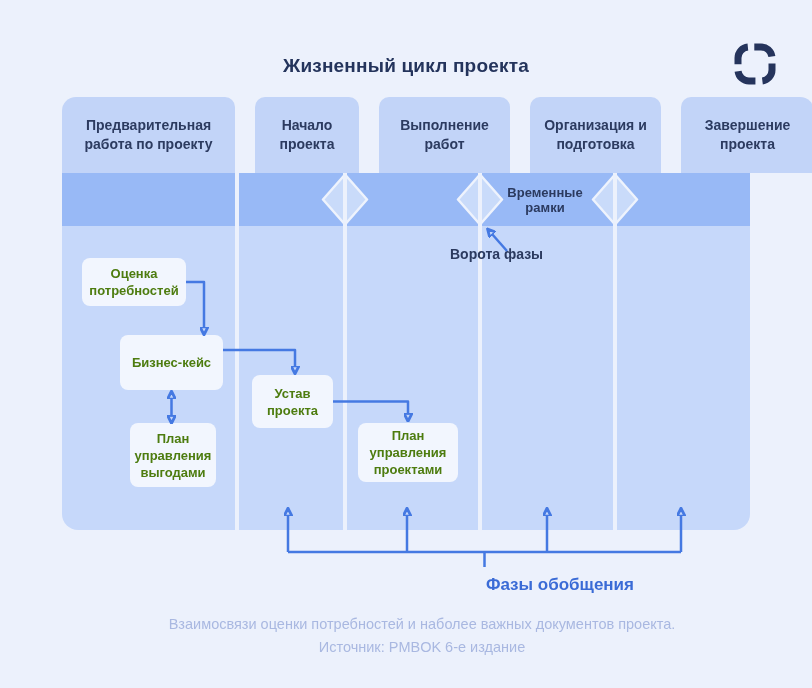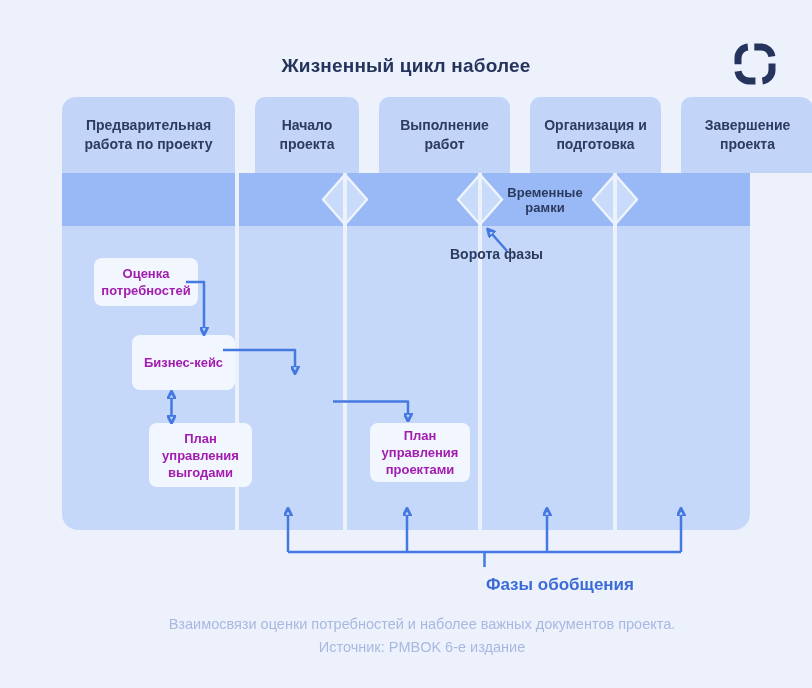--- a/index.html
+++ b/index.html
@@ -45,22 +45,22 @@
   .diamond{position:absolute;top:0;width:48px;height:53px;z-index:2;}
   .band-label{
     position:absolute;left:433px;top:0;width:100px;height:53px;
     display:flex;align-items:center;justify-content:center;text-align:center;
     font-size:13px;font-weight:600;color:#2b3a5f;line-height:15px;z-index:4;
   }
 
   .flow-box{
     position:absolute;background:#f2f6fe;border-radius:8px;
     display:flex;align-items:center;justify-content:center;text-align:center;
-    font-size:13px;font-weight:600;color:#a21caf;line-height:17px;
-    padding:4px 2px;box-sizing:border-box;z-index:4;margin-left:12px;
+    font-size:13px;font-weight:600;color:#4d7c0f;line-height:17px;
+    padding:4px 2px;box-sizing:border-box;z-index:4;
   }
   .gate-label{
     position:absolute;left:374px;top:20px;width:220px;
     font-size:14px;font-weight:600;color:#2b3a5f;z-index:4;margin-left:14px;
   }
 
   .arrows{position:absolute;inset:0;width:812px;height:688px;pointer-events:none;z-index:5;}
   .arrows path{stroke:#4579e2;stroke-width:2.5;fill:none;stroke-linejoin:round;}
 
   .phases-label{
@@ -70,21 +70,21 @@
   .caption{
     position:absolute;left:16px;top:613px;width:100%;text-align:center;
     font-size:14.5px;font-weight:500;color:#a9b8e1;line-height:23px;
   }
 </style>
 </head>
 <body>
 
 <div class="page">
 
-  <div class="title">Жизненный цикл наболее</div>
+  <div class="title">Жизненный цикл проекта</div>
 
   <div class="logo">
     <svg width="44" height="44" viewBox="0 0 44 44">
       <rect x="5" y="5" width="34" height="34" rx="11" fill="none" stroke="#25345c" stroke-width="7" stroke-dasharray="22.3 7" stroke-dashoffset="24"></rect>
     </svg>
   </div>
 
   <div class="table">
 
     <div class="hdr-row">
@@ -121,21 +121,22 @@
     <div class="body">
       <div class="divider" style="left:173px"></div>
       <div class="divider" style="left:281px"></div>
       <div class="divider" style="left:416px"></div>
       <div class="divider" style="left:551px"></div>
 
       <div class="gate-label">Ворота фазы</div>
 
       <div class="flow-box" style="left:20px;top:32px;width:104px;height:48px">Оценка потребностей</div>
       <div class="flow-box" style="left:58px;top:109px;width:103px;height:55px">Бизнес-кейс</div>
-      <div class="flow-box" style="left:75px;top:197px;width:103px;height:64px">План управления выгодами</div>
+      <div class="flow-box" style="left:68px;top:197px;width:86px;height:64px">План управления выгодами</div>
+      <div class="flow-box" style="left:190px;top:149px;width:81px;height:53px">Устав проекта</div>
       <div class="flow-box" style="left:296px;top:197px;width:100px;height:59px">План управления проектами</div>
     </div>
   </div>
 
   <svg class="arrows" viewBox="0 0 812 688">
     <defs>
       <marker id="ah" viewBox="0 0 8 8" markerWidth="9" markerHeight="9" refX="1" refY="4" orient="auto" markerUnits="userSpaceOnUse">
         <path d="M0,0.4 L7,4 L0,7.6 Z" fill="#4579e2" stroke="none"></path>
       </marker>
     </defs>

